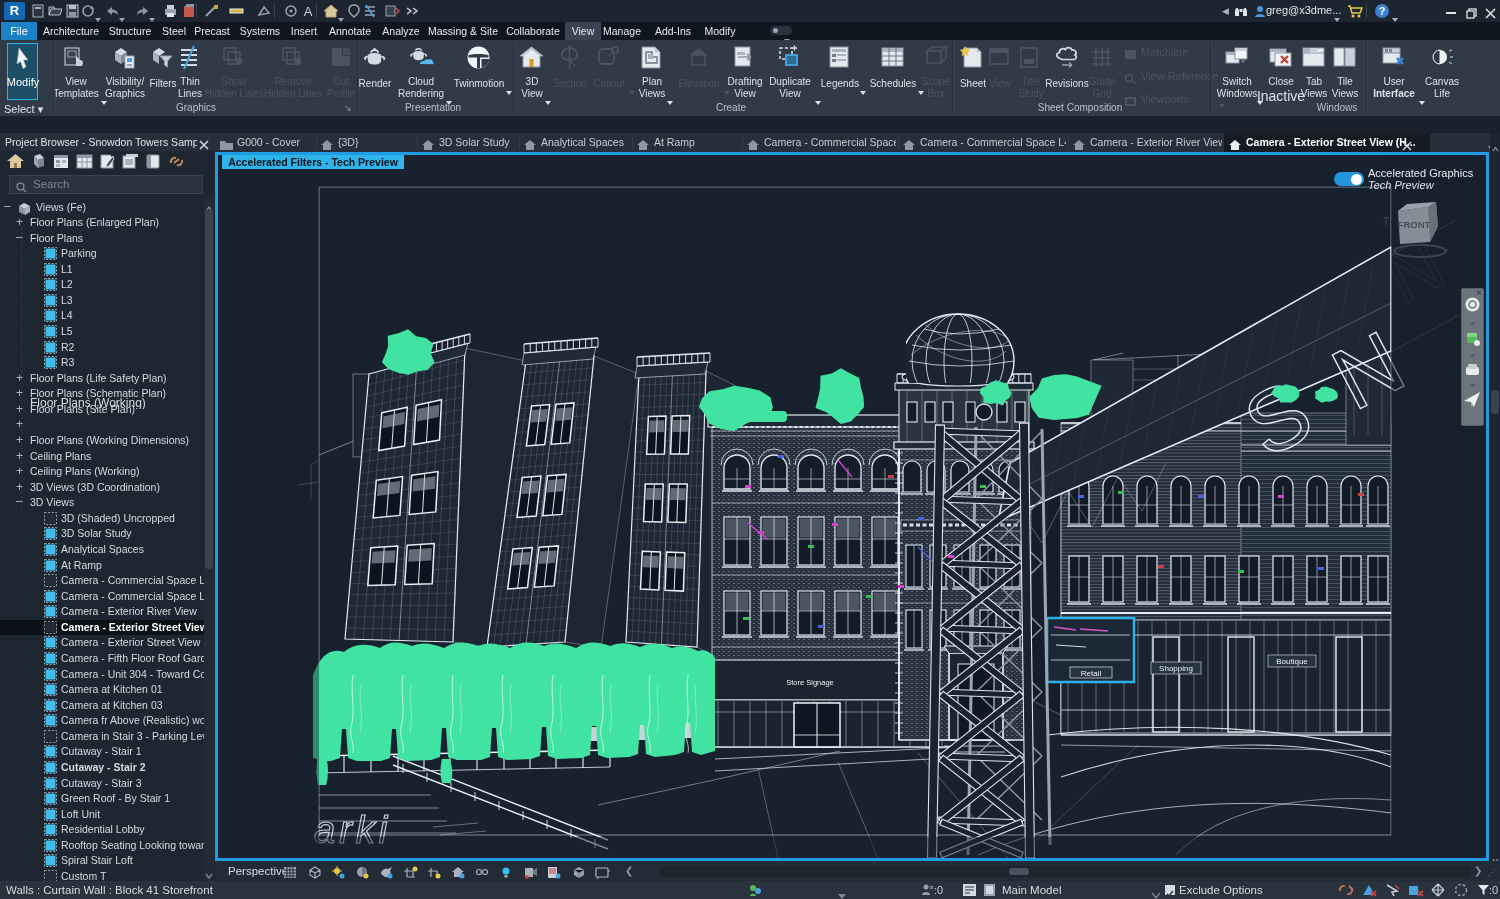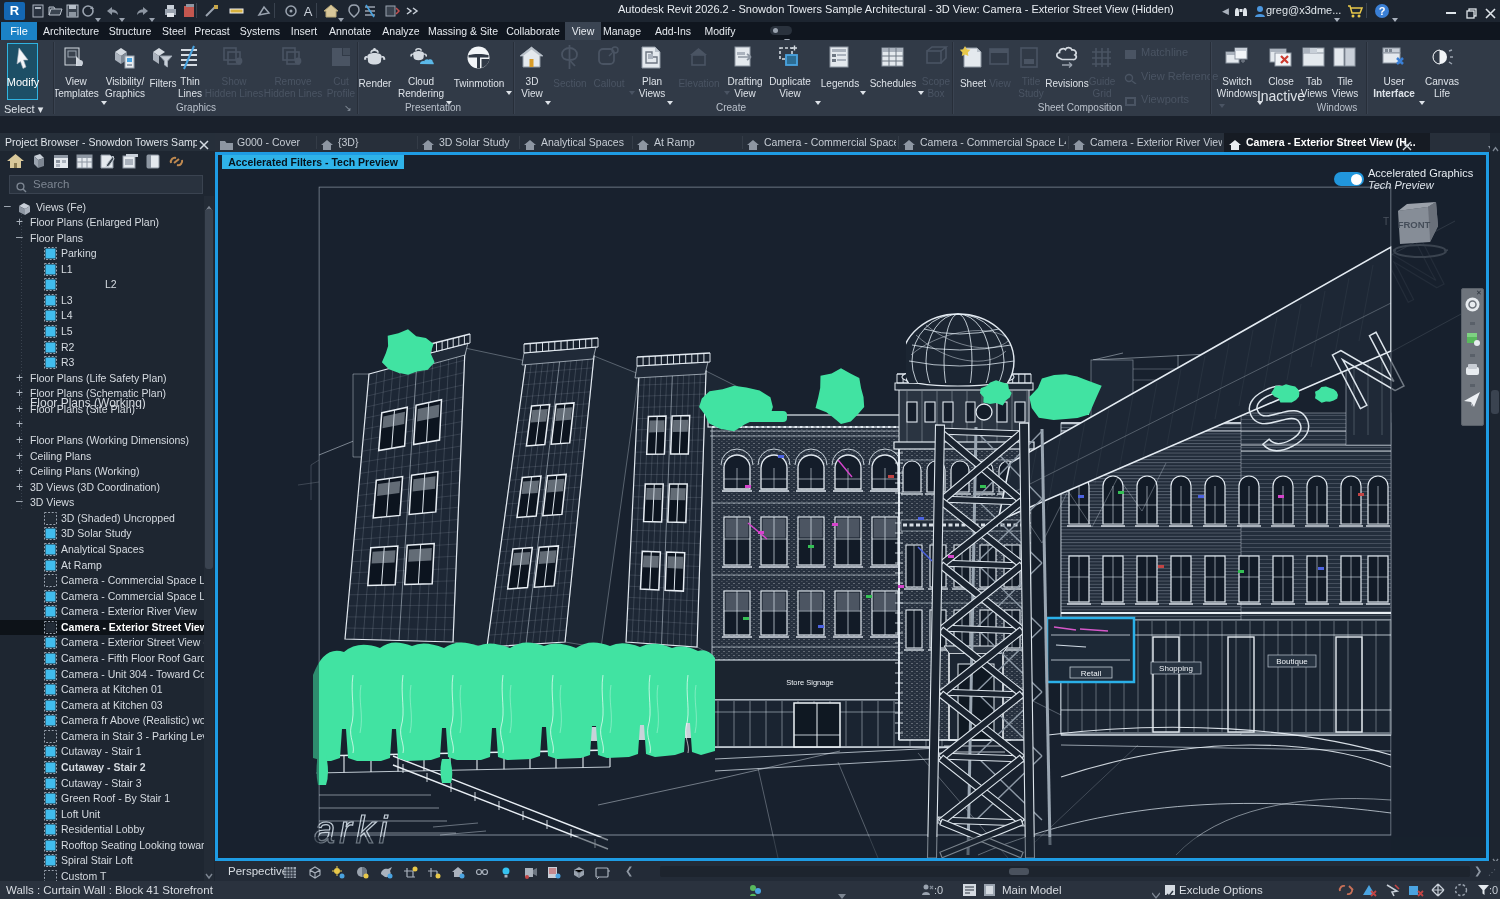--- a/index.html
+++ b/index.html
@@ -84,21 +84,20 @@
       </svg></div>
 <div class="abs" style="left:149px;top:9px;width:6px;height:5px;"><svg width="6" height="5">
         <path d="M0 0 h6 l-3 4 Z" fill="#9aa3af"></path>
       </svg></div>
 <div class="abs" style="left:338px;top:9px;width:6px;height:5px;"><svg width="6" height="5">
         <path d="M0 0 h6 l-3 4 Z" fill="#9aa3af"></path>
       </svg></div>
 <div class="abs" style="left:196px;top:3px;width:1px;height:15px;background:#39424e;"></div>
 <div class="abs" style="left:274px;top:3px;width:1px;height:15px;background:#39424e;"></div>
 <div class="abs" style="left:316px;top:3px;width:1px;height:15px;background:#39424e;"></div>
-<div class="abs" style="left:618px;top:3px;width:460px;height:16px;color:#e9edf2;font-size:11px;text-align:center;white-space:nowrap;">Autodesk Revit 2026.2 - Snowdon Towers Sample Architectural - 3D View: Camera - Exterior Street View (Hidden)</div>
 <div class="abs" style="left:1222px;top:6px;width:8px;height:10px;color:#aab2bd;font-size:9px;">◀</div>
 <div class="abs" style="left:1233px;top:3px;width:15px;height:16px;"><svg width="17" height="16" viewBox="0 0 17 16">
         <path d="M4 5 C2.5 5 2 7 2 9 L2 13 L6 13 L6 9 C6 7 5.5 5 4 5 Z M12 5 C10.5 5 10 7 10 9 L10 13 L14 13 L14 9 C14 7 13.5 5 12 5 Z" fill="#dfe5ea"></path>
         <rect x="6.5" y="6" width="3" height="3" fill="#dfe5ea"></rect>
       </svg></div>
 <div class="abs" style="left:1252px;top:3px;width:14px;height:16px;"><svg width="17" height="16" viewBox="0 0 17 16">
         <circle cx="8" cy="6" r="3" fill="#4b96dd"></circle>
         <path d="M3 14 C3 10 13 10 13 14 Z" fill="#4b96dd"></path>
       </svg></div>
 <div class="abs" style="left:1266px;top:4px;width:80px;height:14px;color:#dfe5ea;font-size:11px;">greg@x3dme...</div>
@@ -565,21 +564,21 @@
 <div class="abs" style="left:61px;top:247.21px;width:144px;height:13px;color:#d6dbe1;font-weight:normal;font-size:10.5px;white-space:nowrap;overflow:hidden;">Parking</div>
 <div class="abs" style="left:44px;top:261.78px;width:13px;height:13px;"><svg width="13" height="13">
         <rect x="1.5" y="1.5" width="10" height="10" fill="#41bdee"></rect>
         <rect x="0.5" y="0.5" width="12" height="12" fill="none" stroke="#9aa3af" stroke-dasharray="2 1.6"></rect>
       </svg></div>
 <div class="abs" style="left:61px;top:262.78px;width:144px;height:13px;color:#d6dbe1;font-weight:normal;font-size:10.5px;white-space:nowrap;overflow:hidden;">L1</div>
 <div class="abs" style="left:44px;top:277.35px;width:13px;height:13px;"><svg width="13" height="13">
         <rect x="1.5" y="1.5" width="10" height="10" fill="#41bdee"></rect>
         <rect x="0.5" y="0.5" width="12" height="12" fill="none" stroke="#9aa3af" stroke-dasharray="2 1.6"></rect>
       </svg></div>
-<div class="abs" style="left:61px;top:278.35px;width:144px;height:13px;color:#d6dbe1;font-weight:normal;font-size:10.5px;white-space:nowrap;overflow:hidden;margin-left:44px;">L2</div>
+<div class="abs" style="left:61px;top:278.35px;width:144px;height:13px;color:#d6dbe1;font-weight:normal;font-size:10.5px;white-space:nowrap;overflow:hidden;">L2</div>
 <div class="abs" style="left:44px;top:292.92px;width:13px;height:13px;"><svg width="13" height="13">
         <rect x="1.5" y="1.5" width="10" height="10" fill="#41bdee"></rect>
         <rect x="0.5" y="0.5" width="12" height="12" fill="none" stroke="#9aa3af" stroke-dasharray="2 1.6"></rect>
       </svg></div>
 <div class="abs" style="left:61px;top:293.92px;width:144px;height:13px;color:#d6dbe1;font-weight:normal;font-size:10.5px;white-space:nowrap;overflow:hidden;">L3</div>
 <div class="abs" style="left:44px;top:308.49px;width:13px;height:13px;"><svg width="13" height="13">
         <rect x="1.5" y="1.5" width="10" height="10" fill="#41bdee"></rect>
         <rect x="0.5" y="0.5" width="12" height="12" fill="none" stroke="#9aa3af" stroke-dasharray="2 1.6"></rect>
       </svg></div>
 <div class="abs" style="left:61px;top:309.49px;width:144px;height:13px;color:#d6dbe1;font-weight:normal;font-size:10.5px;white-space:nowrap;overflow:hidden;">L4</div>

